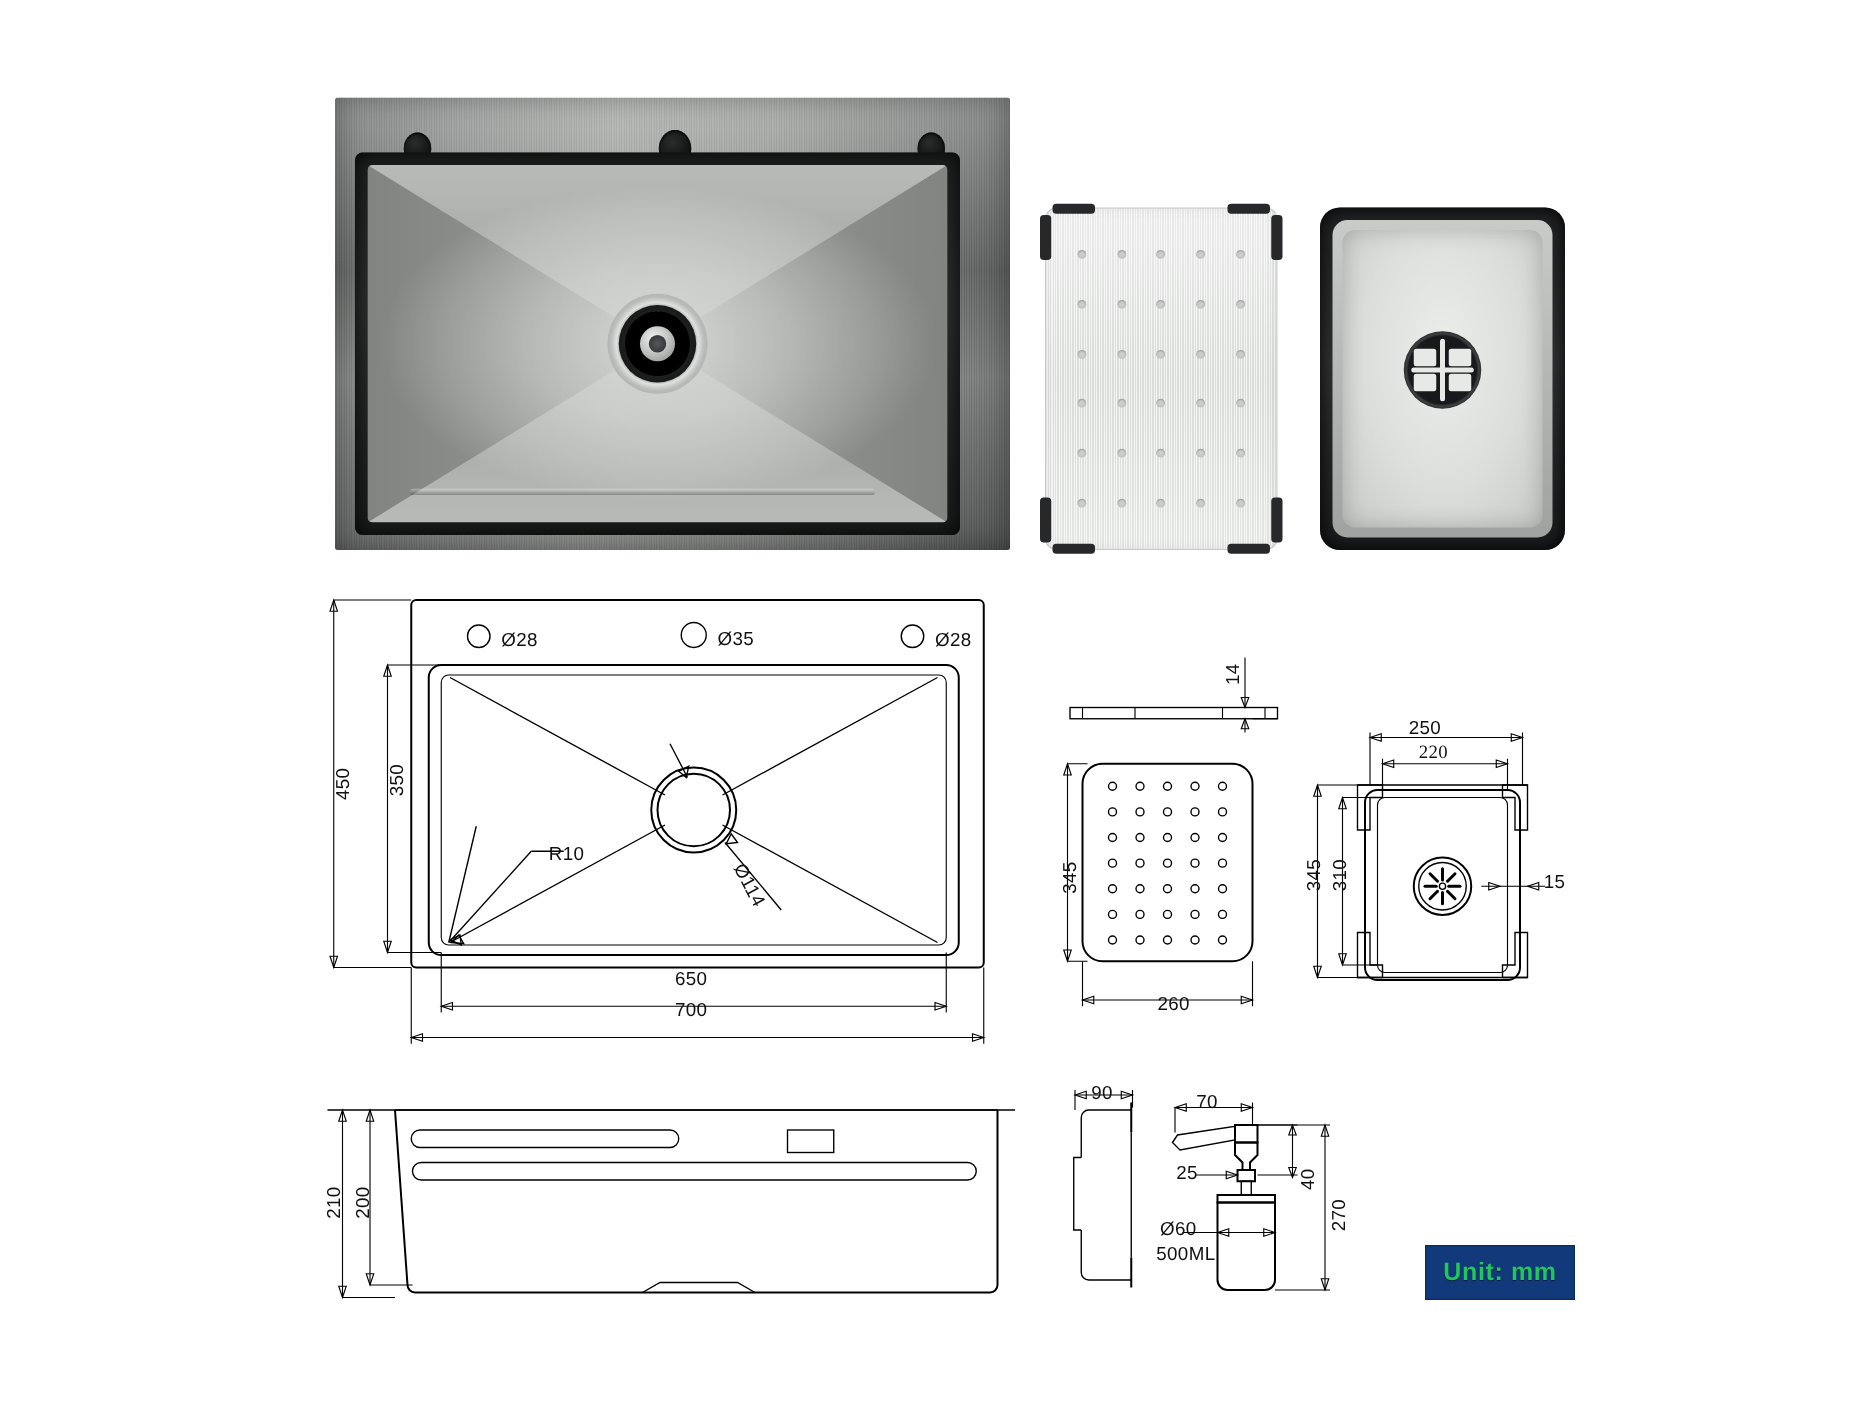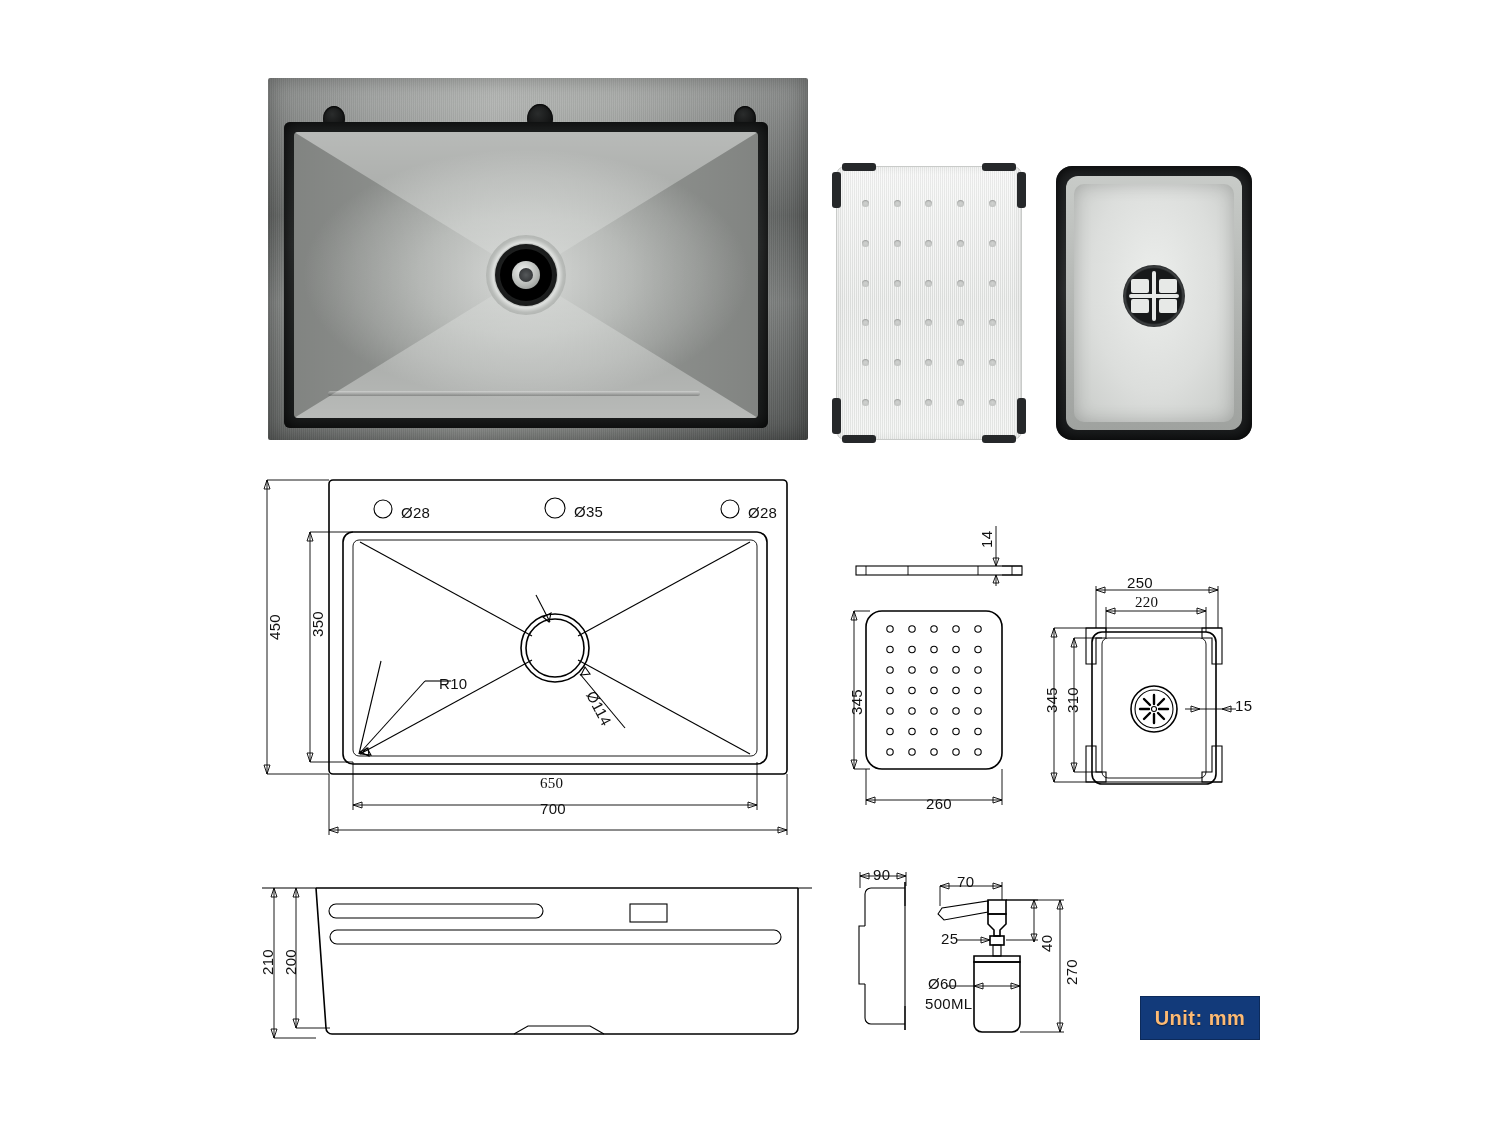--- a/index.html
+++ b/index.html
@@ -78,21 +78,21 @@
   .bk-in{position:absolute;left:18px;top:18px;right:18px;bottom:18px;border-radius:10px;
     background:radial-gradient(ellipse at 50% 42%,#eceeec 0%,#dcdedc 55%,#c6c9c6 100%);
     box-shadow:inset 0 0 18px rgba(0,0,0,.2);}
   .bk-str{position:absolute;left:50%;top:47%;width:62px;height:62px;margin:-31px 0 0 -31px;border-radius:50%;
     background:radial-gradient(circle,#17191a 0 62%,#3d4041 66%,#101112 78%,#6e7170 100%);}
   .bk-str .q{position:absolute;background:#e7e9e7;border-radius:2px;}
 
   
   #unit-badge{left:1140px;top:996px;width:118px;height:42px;
     background:#123a7a;border:1px solid #0c2a5a;display:flex;align-items:center;justify-content:center;}
-  #unit-badge span{color:#fdba74;font-size:20px;font-weight:bold;letter-spacing:.5px;
+  #unit-badge span{color:#22c55e;font-size:20px;font-weight:bold;letter-spacing:.5px;
     text-shadow:0 1px 1px rgba(0,0,0,.5);}
 </style>
 </head>
 <body>
 
 <div class="abs" id="photo-sink">
   <div class="deck"></div>
   <div class="tap-hole" style="left:55px;top:28px;width:22px;height:26px;"></div>
   <div class="tap-hole" style="left:259px;top:26px;width:26px;height:30px;"></div>
   <div class="tap-hole" style="left:466px;top:28px;width:22px;height:26px;"></div>
@@ -241,21 +241,21 @@
     <path class="thin" d="M532 360 l-9 -3 v6 z" fill="#000"></path>
     <path class="thin" d="M74 304 V365"></path>
     <path class="thin" d="M532 304 V365"></path>
   </g>
 </svg>
 <div class="lbl" style="left:401px;top:504px;">Ø28</div>
 <div class="lbl" style="left:574px;top:503px;text-align:right;">Ø35</div>
 <div class="lbl" style="left:748px;top:504px;">Ø28</div>
 <div class="lbl rot90" style="left:266px;top:640px;">450</div>
 <div class="lbl rot90" style="left:309px;top:637px;">350</div>
-<div class="lbl" style="left:540px;top:775px;font-family:Liberation Serif, serif;">650</div>
+<div class="lbl" style="left:540px;top:775px;">650</div>
 <div class="lbl" style="left:540px;top:800px;">700</div>
 <div class="lbl" style="left:439px;top:663px;margin-top:12px;">R10</div>
 <div class="lbl" style="left:598px;top:688px;transform:rotate(62deg);transform-origin:left top;">Ø114</div>
 
 <svg class="abs" id="dwg-board-side" style="left:850px;top:520px;" width="190" height="70">
   <g>
     <rect class="ln" x="6" y="46" width="166" height="9"></rect>
     <path class="thin" d="M16 46 V55 M58 46 V55 M128 46 V55 M162 46 V55"></path>
   </g>
   <g>

